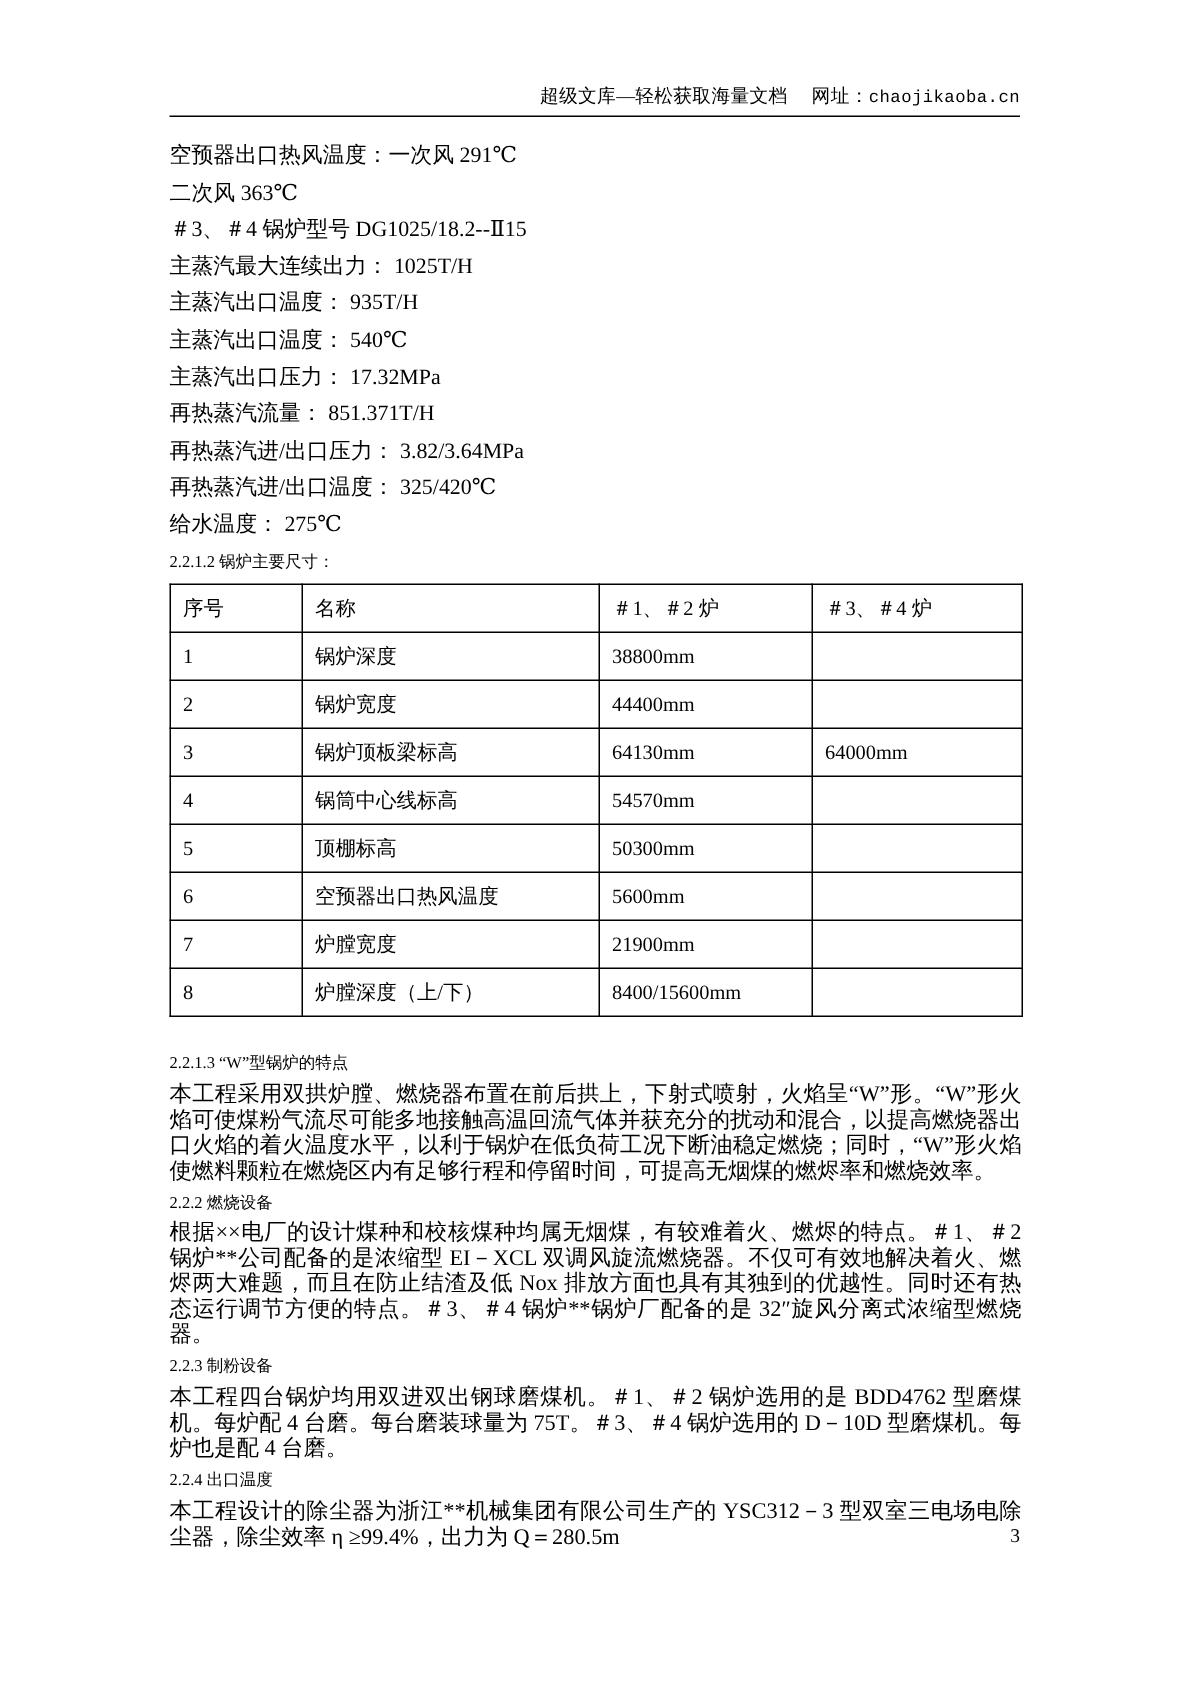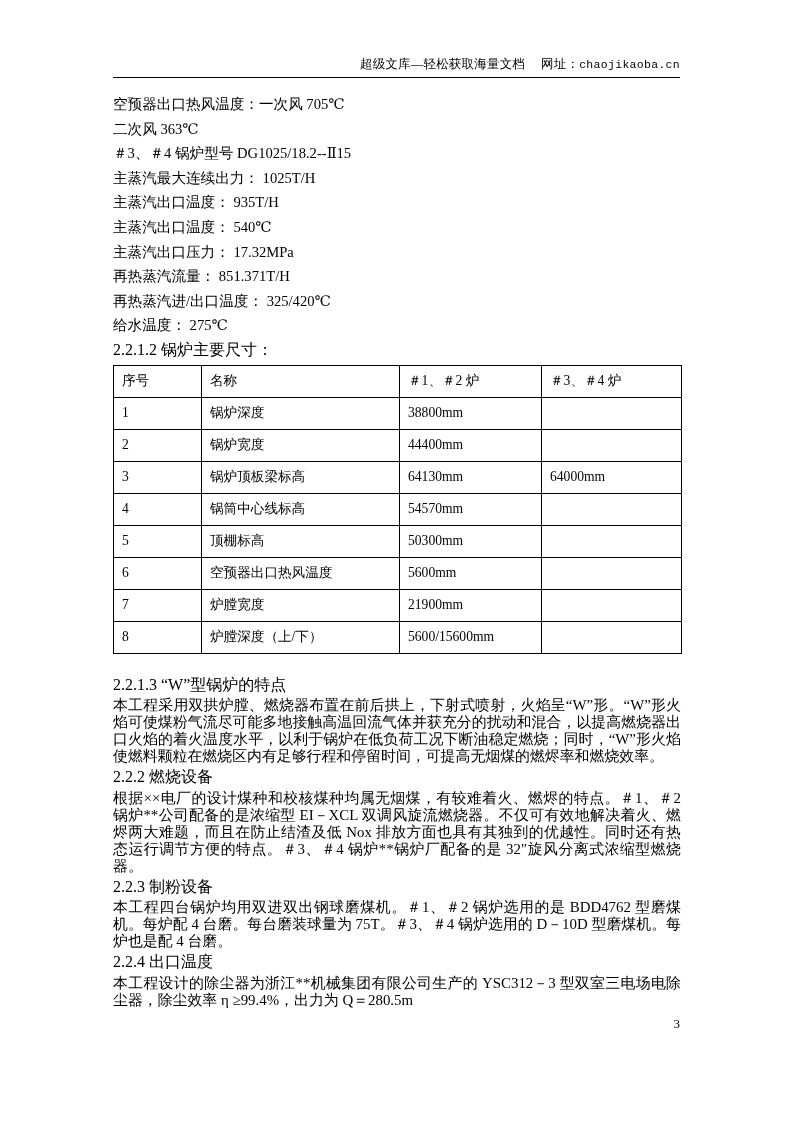--- a/index.html
+++ b/index.html
@@ -58,21 +58,21 @@
     top: 92px;
     width: 568px;
   }
   .spec-line {
     font-size: 14.6px;
     line-height: 24.6px;
     white-space: nowrap;
     font-family: "Liberation Serif", "DejaVu Serif", serif;
   }
   .sec-head {
-    font-size: 16px;
+    font-size: 11px;
     line-height: 24.6px;
     white-space: nowrap;
   }
   .para {
     font-size: 14.9px;
     line-height: 17px;
     text-align: justify;
     text-justify: inter-ideograph;
     text-align-last: left;
   }
@@ -117,28 +117,29 @@
 <div class="page">
 
   <div class="header">
     <span>超级文库—轻松获取海量文档</span><span class="gap"></span><span>网址：</span><span class="url">chaojikaoba.cn</span>
   </div>
   <div class="header-rule"></div>
 
   <div class="content">
 
     <div>
-      <div class="spec-line">空预器出口热风温度：一次风  705℃</div>
+      <div class="spec-line">空预器出口热风温度：一次风  291℃</div>
       <div class="spec-line">二次风  363℃</div>
       <div class="spec-line">＃3、＃4 锅炉型号  DG1025/18.2--Ⅱ15</div>
       <div class="spec-line">主蒸汽最大连续出力：  1025T/H</div>
       <div class="spec-line">主蒸汽出口温度：  935T/H</div>
       <div class="spec-line">主蒸汽出口温度：  540℃</div>
       <div class="spec-line">主蒸汽出口压力：  17.32MPa</div>
       <div class="spec-line">再热蒸汽流量：  851.371T/H</div>
+      <div class="spec-line">再热蒸汽进/出口压力：  3.82/3.64MPa</div>
       <div class="spec-line">再热蒸汽进/出口温度：  325/420℃</div>
       <div class="spec-line">给水温度：  275℃</div>
     </div>
 
     <div class="sec-head">2.2.1.2 锅炉主要尺寸：</div>
 
     <table class="dims">
       <colgroup>
         <col class="c1">
           <col class="c2">
@@ -190,21 +191,21 @@
         </tr>
         <tr>
           <td>7</td>
           <td>炉膛宽度</td>
           <td>21900mm</td>
           <td></td>
         </tr>
         <tr>
           <td>8</td>
           <td>炉膛深度（上/下）</td>
-          <td>5600/15600mm</td>
+          <td>8400/15600mm</td>
           <td></td>
         </tr>
       </tbody>
     </table>
 
     <div class="after-table">
       <div class="sec-head">2.2.1.3  “W”型锅炉的特点</div>
       <div class="para">本工程采用双拱炉膛、燃烧器布置在前后拱上，下射式喷射，火焰呈“W”形。“W”形火焰可使煤粉气流尽可能多地接触高温回流气体并获充分的扰动和混合，以提高燃烧器出口火焰的着火温度水平，以利于锅炉在低负荷工况下断油稳定燃烧；同时，“W”形火焰使燃料颗粒在燃烧区内有足够行程和停留时间，可提高无烟煤的燃烬率和燃烧效率。</div>
     </div>
 

